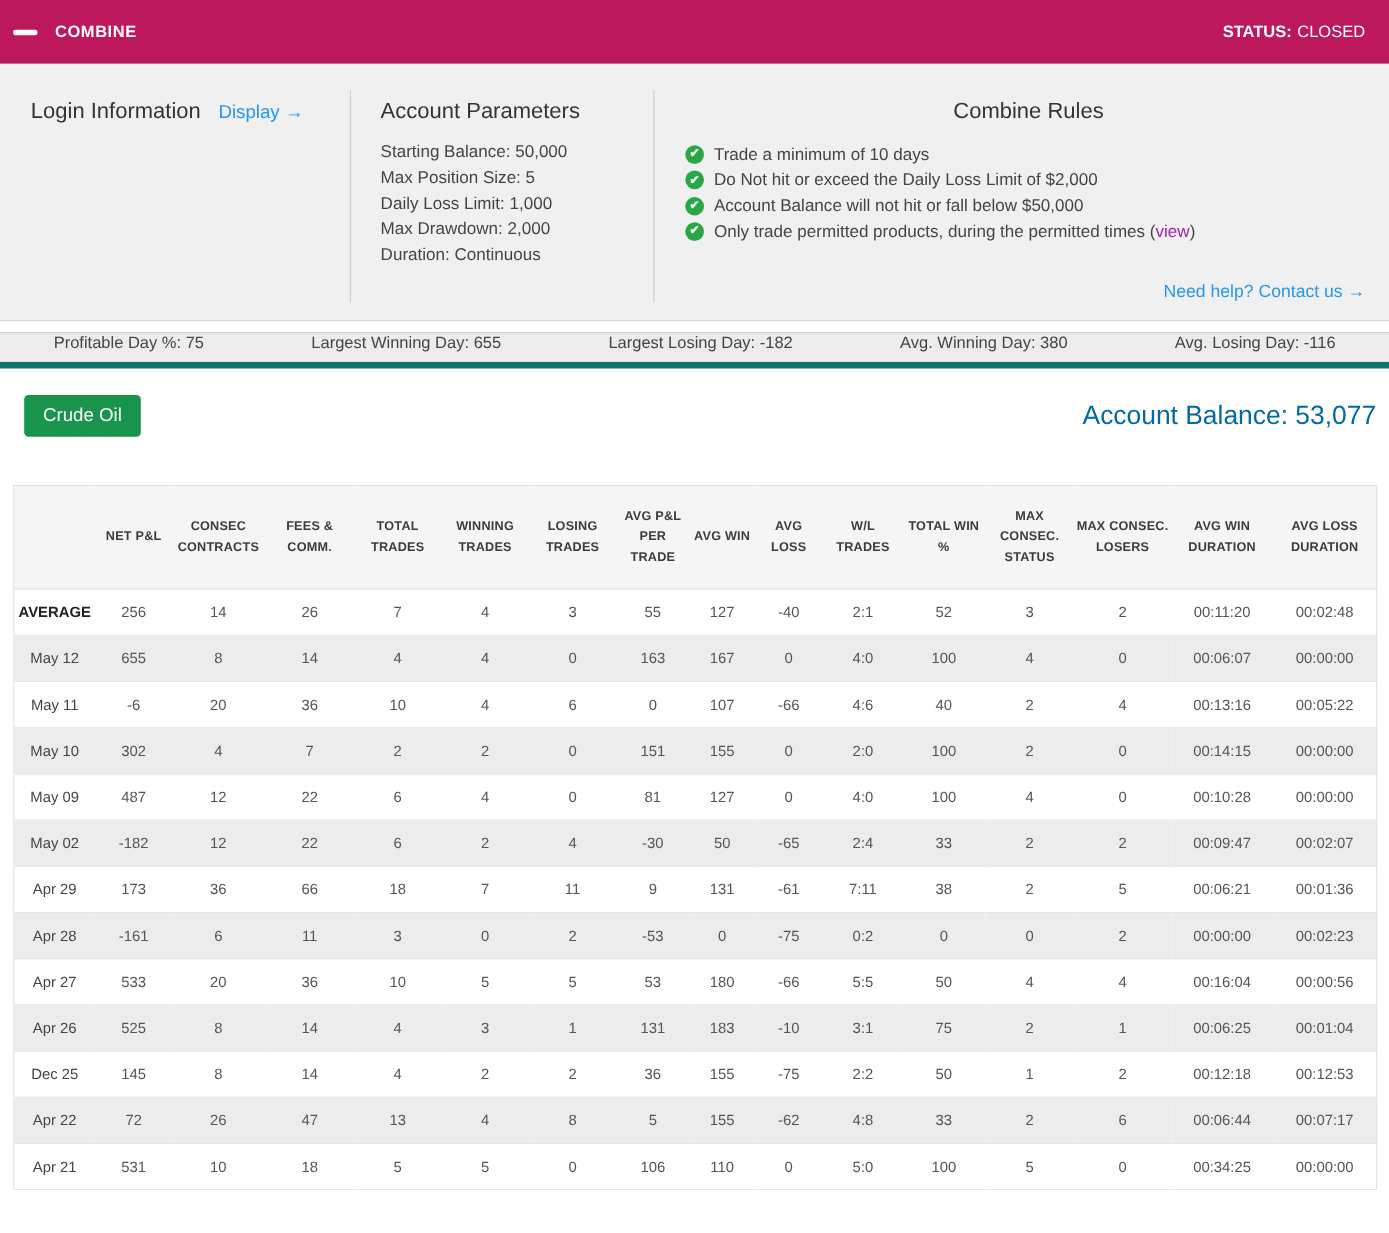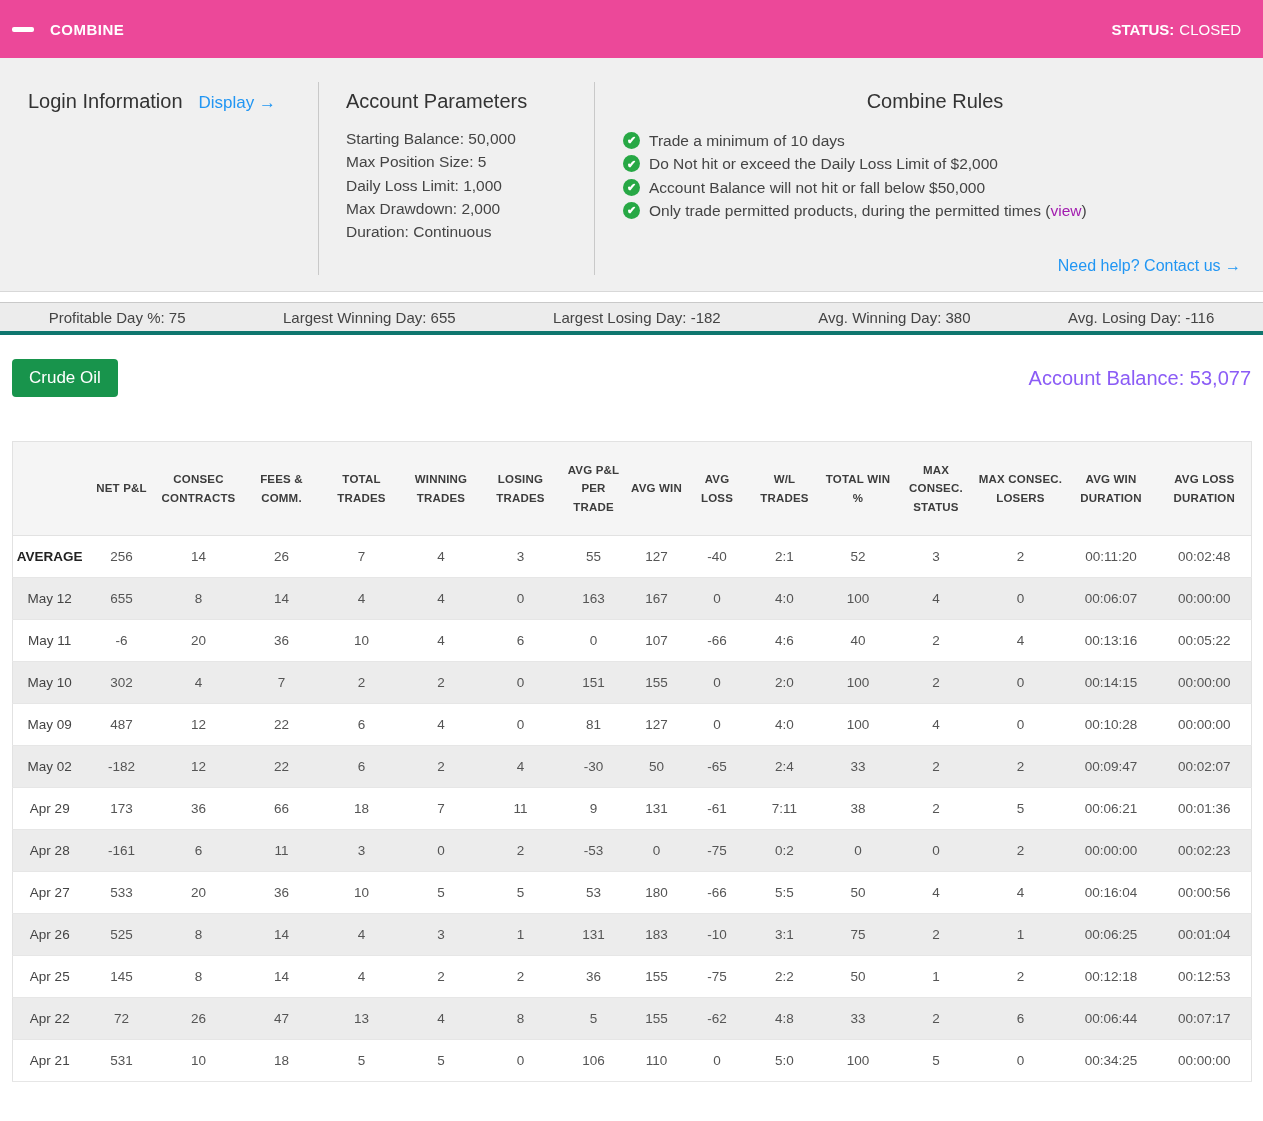--- a/index.html
+++ b/index.html
@@ -4,21 +4,21 @@
 <style>
   * { margin:0; padding:0; box-sizing:border-box; }
   body {
     width:1263px; height:1121px;
     font-family:"Liberation Sans", sans-serif;
     background:#ffffff; color:#333;
     overflow:hidden;
   }
   
   .titlebar {
-    height:58px; background:#ec4899; color:#fff;
+    height:58px; background:#be185d; color:#fff;
     display:flex; align-items:center; justify-content:space-between;
     padding:0 22px 0 12px;
   }
   .titlebar-left { display:flex; align-items:center; }
   .minimize {
     width:22px; height:5px; background:#fff; border-radius:2px;
     display:inline-block; margin-right:16px; cursor:pointer;
   }
   .title { font-size:15px; font-weight:bold; letter-spacing:0.5px; }
   .titlebar-right { font-size:15px; }
@@ -44,34 +44,35 @@
     margin-right:9px; flex:0 0 17px; font-weight:bold;
   }
   .rules-list a { color:#a21caf; text-decoration:none; cursor:pointer; }
   .help-link {
     margin-top:auto; align-self:flex-end; font-size:16px;
     color:#2196f3; text-decoration:none; cursor:pointer; padding-right:6px;
   }
   
   .stats-bar {
     margin-top:10px; height:33px; background:#ececec;
-    border-top:1px solid #c9c9c9; border-bottom:4px solid #0f766e;
-    display:flex; align-items:center; justify-content:space-around;
+    border-top:1px solid #c9c9c9; border-bottom:6px solid #0f766e;
+    display:flex; align-items:flex-start; justify-content:space-around;
   }
   .stats-bar div { font-size:15px; color:#444; }
   
   .product-row {
     display:flex; align-items:center; justify-content:space-between;
     padding:24px 12px 0 12px;
+    margin-left:10px;
   }
   .product-btn {
     background:#18944c; color:#fff; border:none; border-radius:4px;
     font-size:17px; font-family:inherit; padding:9px 17px; cursor:pointer;
   }
-  .balance { font-size:20px; color:#8b5cf6; }
+  .balance { font-size:24px; color:#0369a1; }
   
   .table-wrap { margin:44px 12px 0 12px; }
   table {
     width:1239px; border-collapse:collapse; table-layout:fixed;
     border:1px solid #e2e2e2;
   }
   thead th {
     background:#f5f5f5; font-size:11.5px; font-weight:bold; color:#3c3c3c;
     text-align:center; vertical-align:middle; line-height:1.6;
     height:94px; padding:4px 2px; border-bottom:1px solid #e2e2e2;
@@ -372,21 +373,21 @@
           <td>183</td>
           <td>-10</td>
           <td>3:1</td>
           <td>75</td>
           <td>2</td>
           <td>1</td>
           <td>00:06:25</td>
           <td>00:01:04</td>
         </tr>
         <tr>
-          <td class="row-label">Apr 25</td>
+          <td class="row-label">Dec 25</td>
           <td>145</td>
           <td>8</td>
           <td>14</td>
           <td>4</td>
           <td>2</td>
           <td>2</td>
           <td>36</td>
           <td>155</td>
           <td>-75</td>
           <td>2:2</td>

